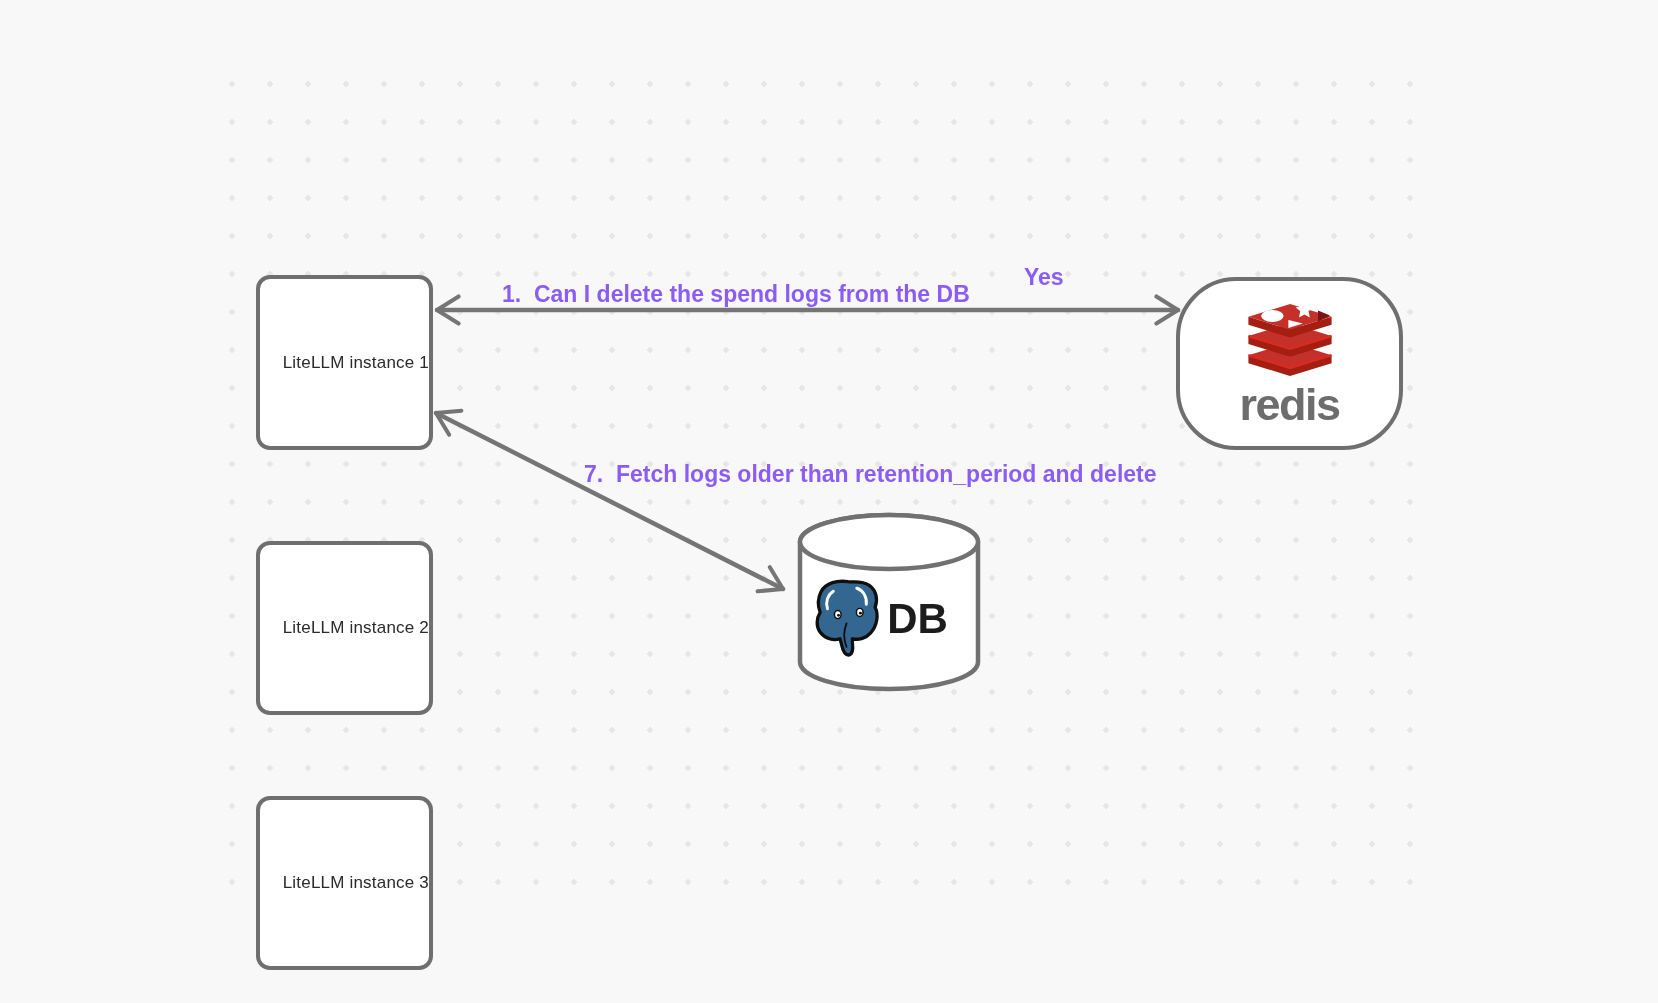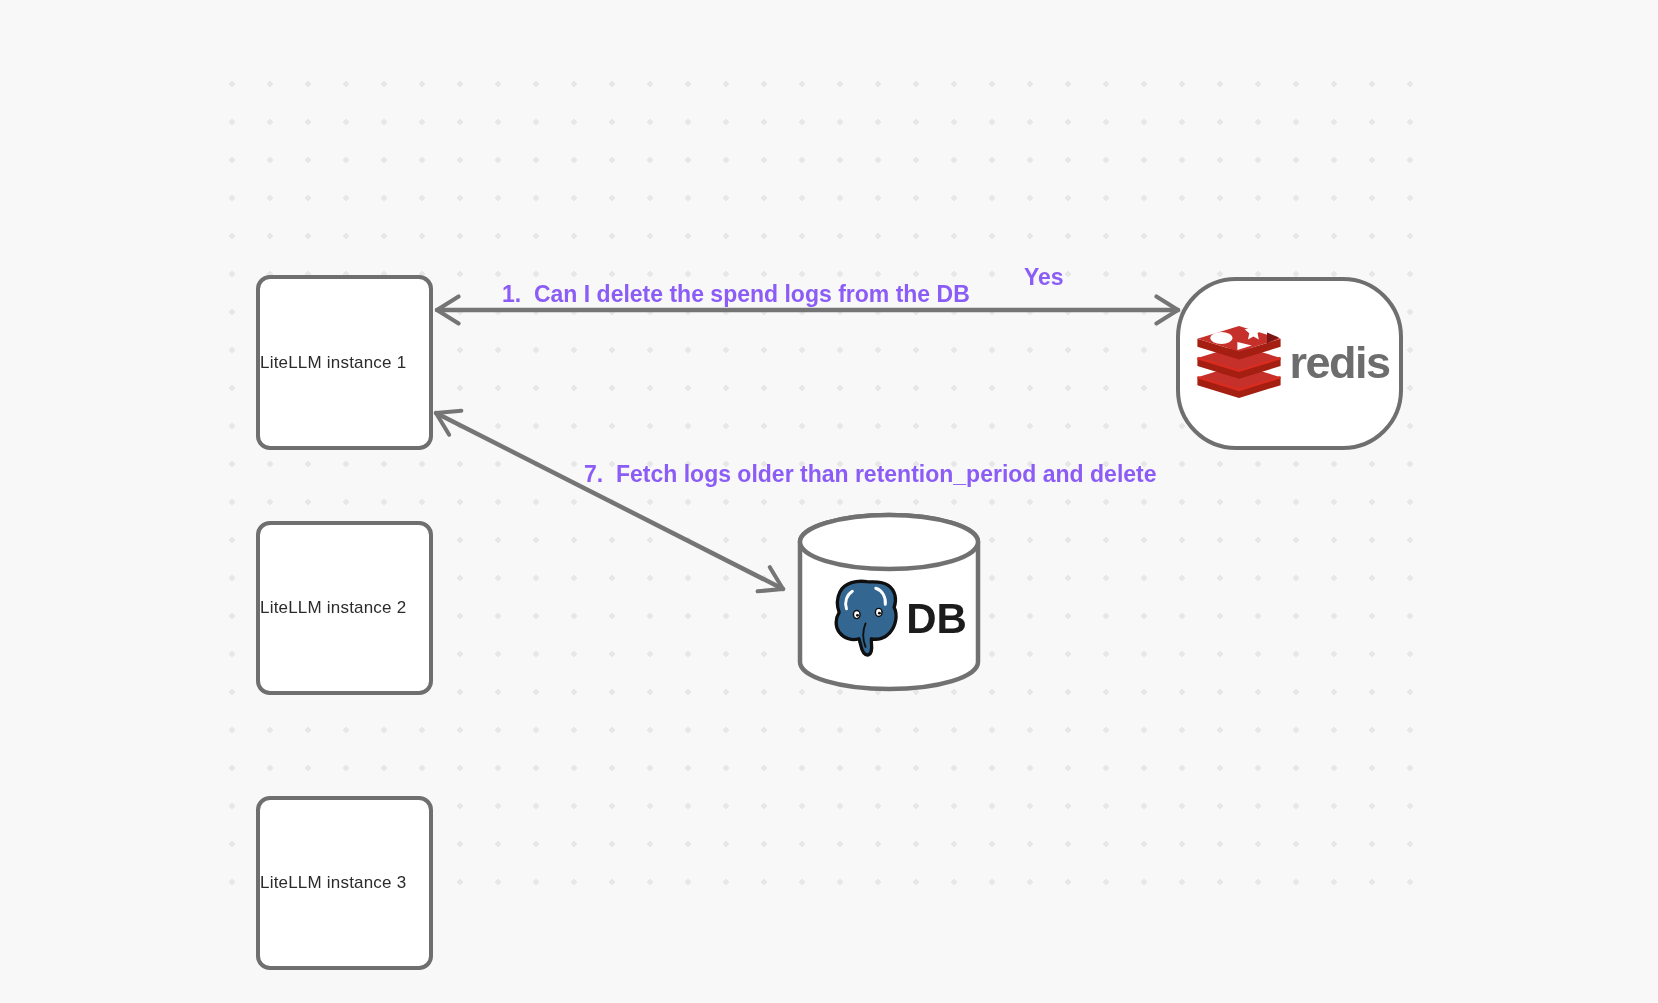--- a/index.html
+++ b/index.html
@@ -10,42 +10,42 @@
     position:relative;overflow:hidden;
   }
   .dot-grid{
     position:absolute;left:213px;top:65px;width:1217px;height:837px;
     background-image:radial-gradient(circle,#e7e7e7 2.6px,transparent 2.9px);
     background-size:38px 38px;background-position:0 0;
   }
   .node-box{
     position:absolute;width:177px;height:174px;box-sizing:border-box;
     background:#ffffff;border:4.5px solid #6f6f6f;border-radius:14px;
-    display:flex;align-items:center;justify-content:flex-start;
+    display:flex;align-items:center;justify-content:flex-end;
   }
   .node-box .label{
     font-size:17px;color:#2b2b2b;letter-spacing:.2px;
   }
   #instance-1{left:256px;top:275px;height:175px;}
-  #instance-2{left:256px;top:521px;}
+  #instance-2{left:256px;top:541px;}
   #instance-3{left:256px;top:796px;}
 
   .redis-node{
     position:absolute;left:1176px;top:277px;width:227px;height:173px;box-sizing:border-box;
     background:#ffffff;border:4.5px solid #6f6f6f;border-radius:60px;
-    display:flex;flex-direction:row;align-items:center;justify-content:center;
+    display:flex;flex-direction:column;align-items:center;justify-content:center;
   }
   .redis-wordmark{
     font-size:45px;font-weight:700;color:#6d6d6d;letter-spacing:-1.5px;
     line-height:1;margin-top:-2px;
   }
   .redis-mark{width:100px;height:80px;margin-top:4px;}
 
   .db-node{
-    position:absolute;left:797px;top:512px;width:184px;height:182px;padding-left:38px;
+    position:absolute;left:797px;top:512px;width:184px;height:182px;
   }
   .db-cylinder{position:absolute;left:0;top:0;}
   .db-content{
     position:absolute;left:0;top:66px;width:100%;
     display:flex;align-items:center;justify-content:center;
     transform:translateX(-10px);
   }
   .elephant{width:76px;height:82px;}
   .db-label{
     font-size:42px;font-weight:600;color:#1c1c1c;line-height:1;margin-left:1px;

